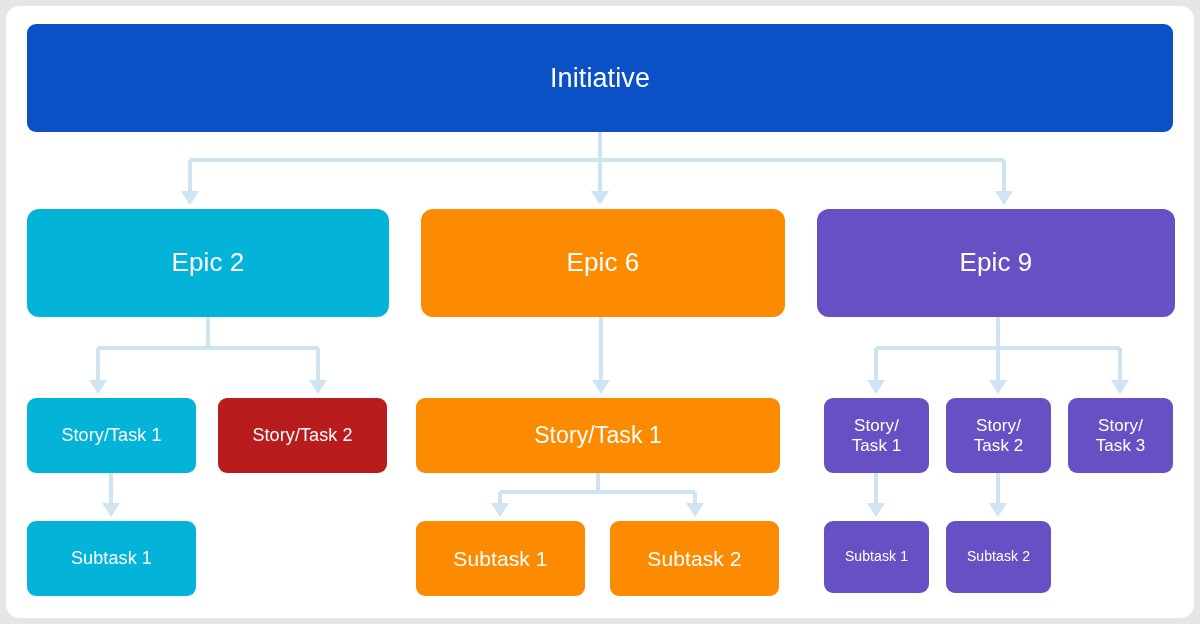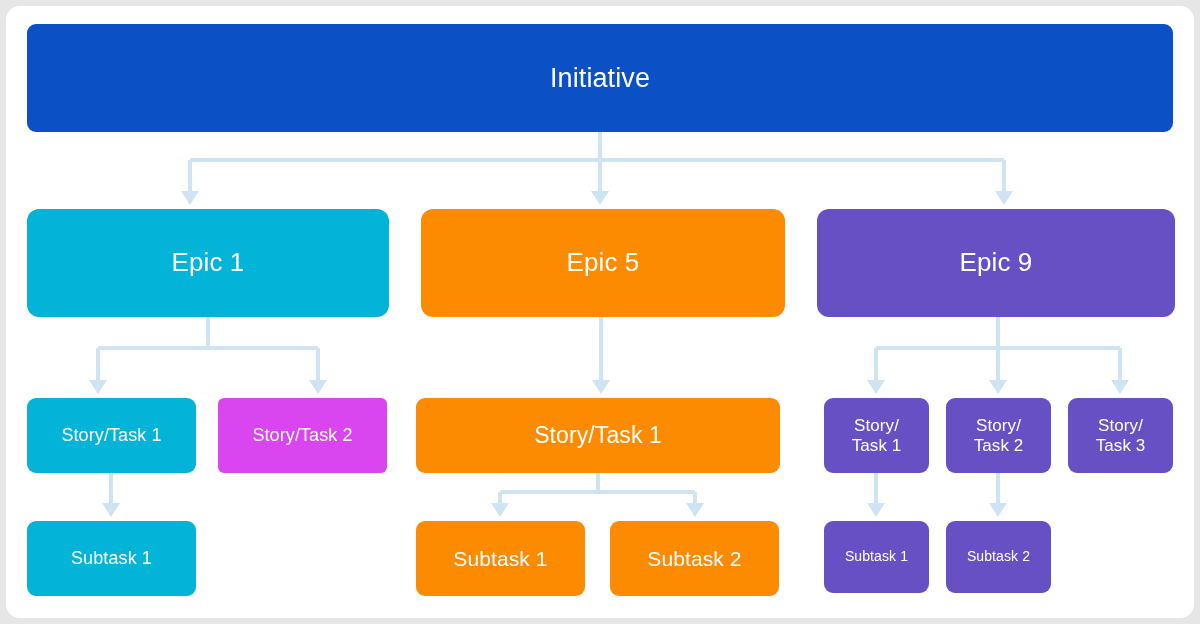--- a/index.html
+++ b/index.html
@@ -95,25 +95,25 @@
       <path d="M 491 503 L 500 517 L 509 503 Z" fill="#cfe4f2"></path>
       <line x1="695" y1="492" x2="695" y2="511" stroke="#cfe4f2" stroke-width="4" stroke-linecap="butt"></line>
       <path d="M 686 503 L 695 517 L 704 503 Z" fill="#cfe4f2"></path>
       <line x1="876" y1="473" x2="876" y2="511" stroke="#cfe4f2" stroke-width="4" stroke-linecap="butt"></line>
       <path d="M 867 503 L 876 517 L 885 503 Z" fill="#cfe4f2"></path>
       <line x1="998" y1="473" x2="998" y2="511" stroke="#cfe4f2" stroke-width="4" stroke-linecap="butt"></line>
       <path d="M 989 503 L 998 517 L 1007 503 Z" fill="#cfe4f2"></path>
     </svg>
   <div id="node-layer">
       <div class="node initiative" style="left: 27px; top: 24px; width: 1146px; height: 108px; background: rgb(11, 81, 197); font-size: 27px;">Initiative</div>
-      <div class="node epic" style="left: 27px; top: 209px; width: 362px; height: 108px; background: rgb(4, 180, 216); font-size: 26px;">Epic 1</div>
-      <div class="node epic" style="left: 421px; top: 209px; width: 364px; height: 108px; background: rgb(252, 139, 2); font-size: 26px;">Epic 5</div>
+      <div class="node epic" style="left: 27px; top: 209px; width: 362px; height: 108px; background: rgb(4, 180, 216); font-size: 26px;">Epic 2</div>
+      <div class="node epic" style="left: 421px; top: 209px; width: 364px; height: 108px; background: rgb(252, 139, 2); font-size: 26px;">Epic 6</div>
       <div class="node epic" style="left: 817px; top: 209px; width: 358px; height: 108px; background: rgb(103, 80, 196); font-size: 26px;">Epic 9</div>
       <div class="node small" style="left: 27px; top: 398px; width: 169px; height: 75px; background: rgb(4, 180, 216); font-size: 18px;">Story/Task 1</div>
-      <div class="node small" style="left: 218px; top: 398px; width: 169px; height: 75px; background: #d946ef; font-size: 18px; border-radius: 6px;">Story/Task 2</div>
+      <div class="node small" style="left: 218px; top: 398px; width: 169px; height: 75px; background: #b91c1c; font-size: 18px;">Story/Task 2</div>
       <div class="node small" style="left: 27px; top: 521px; width: 169px; height: 75px; background: rgb(4, 180, 216); font-size: 18px;">Subtask 1</div>
       <div class="node small" style="left: 416px; top: 398px; width: 364px; height: 75px; background: rgb(252, 139, 2); font-size: 23px;">Story/Task 1</div>
       <div class="node small" style="left: 416px; top: 521px; width: 169px; height: 75px; background: rgb(252, 139, 2); font-size: 21px;">Subtask 1</div>
       <div class="node small" style="left: 610px; top: 521px; width: 169px; height: 75px; background: rgb(252, 139, 2); font-size: 21px;">Subtask 2</div>
       <div class="node small" style="left: 824px; top: 398px; width: 105px; height: 75px; background: rgb(103, 80, 196); font-size: 17px;">Story/
 Task 1</div>
       <div class="node small" style="left: 946px; top: 398px; width: 105px; height: 75px; background: rgb(103, 80, 196); font-size: 17px;">Story/
 Task 2</div>
       <div class="node small" style="left: 1068px; top: 398px; width: 105px; height: 75px; background: rgb(103, 80, 196); font-size: 17px;">Story/
 Task 3</div>

